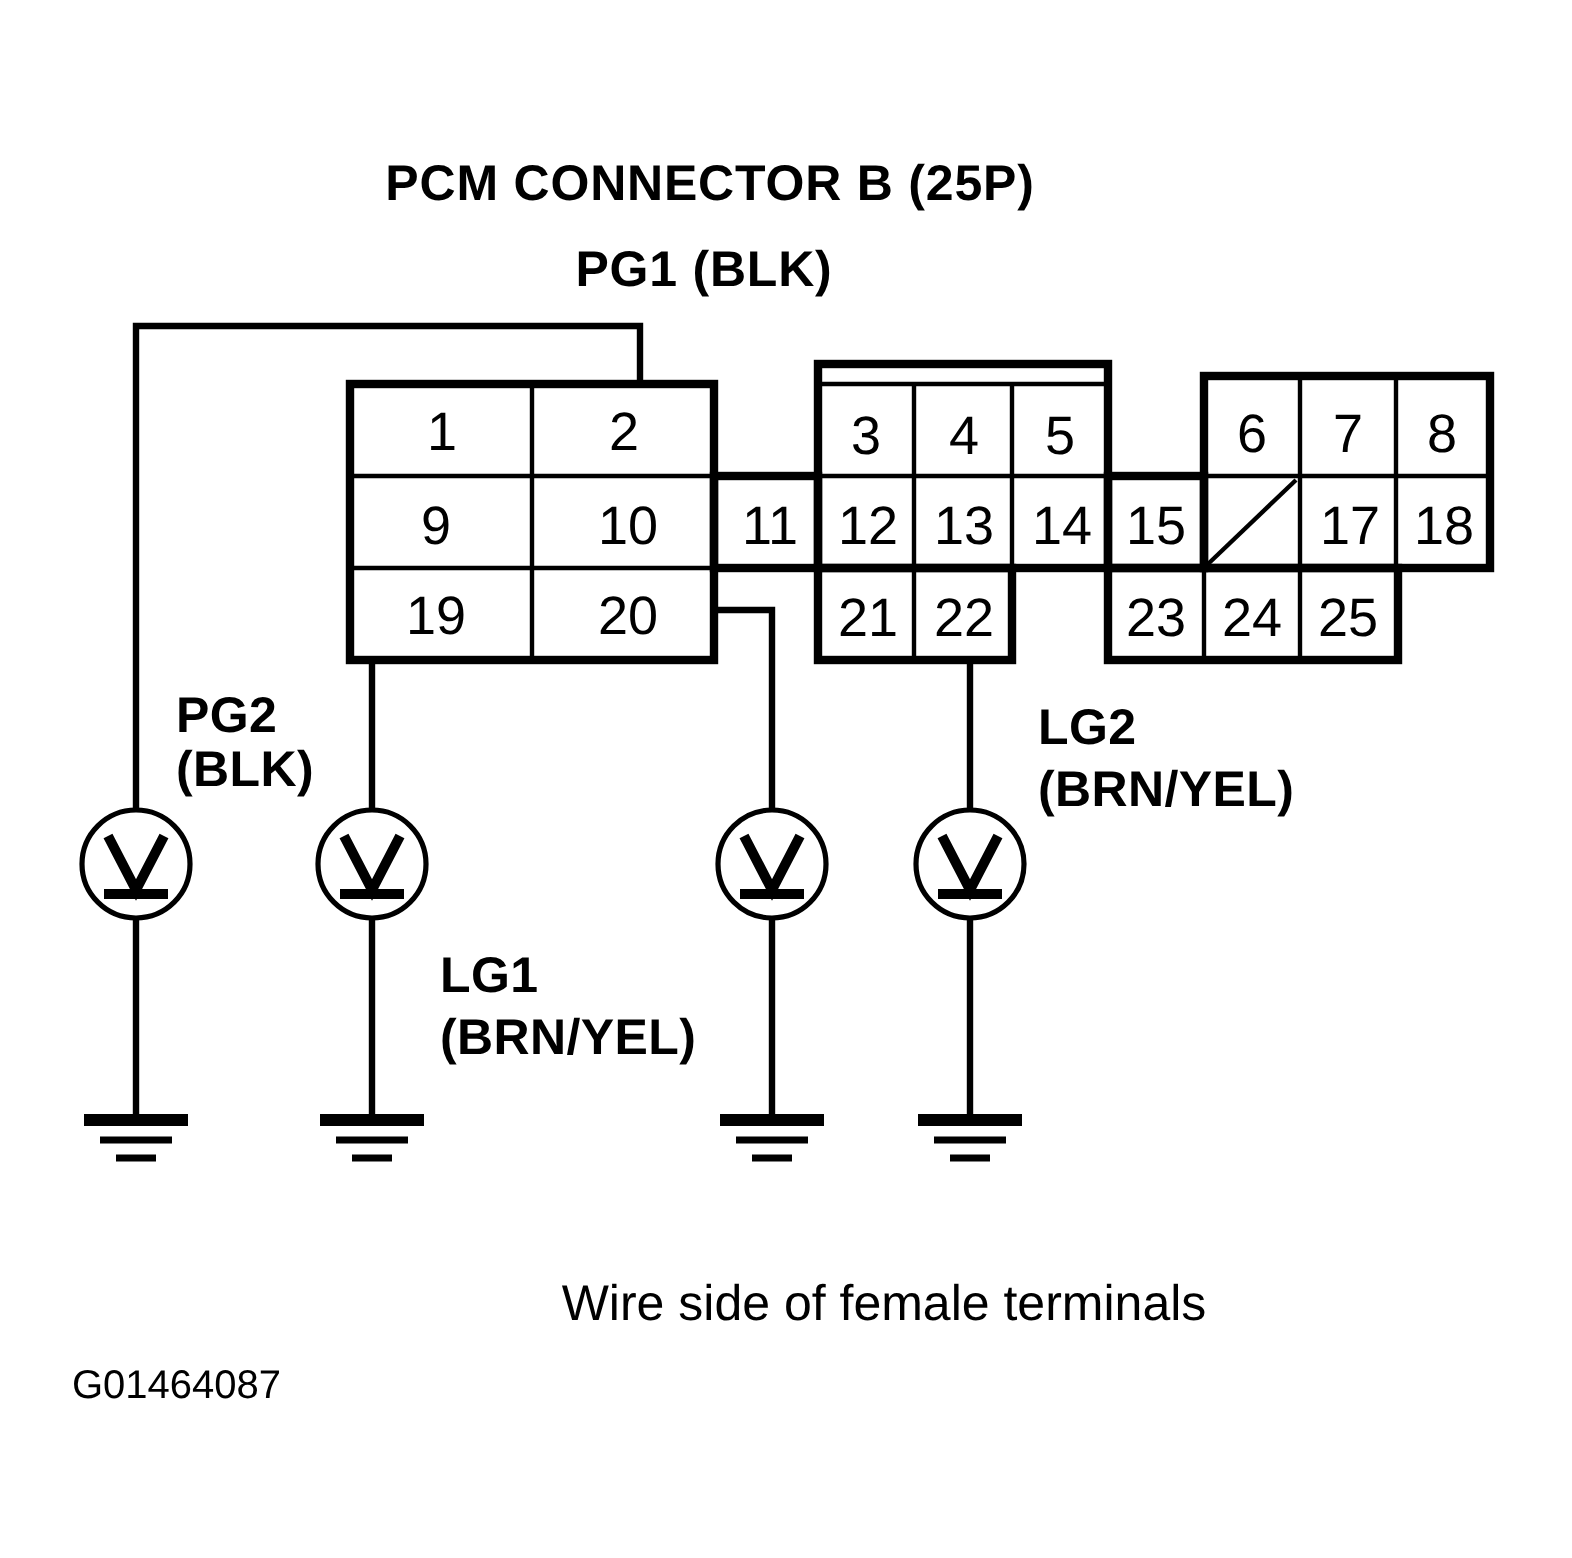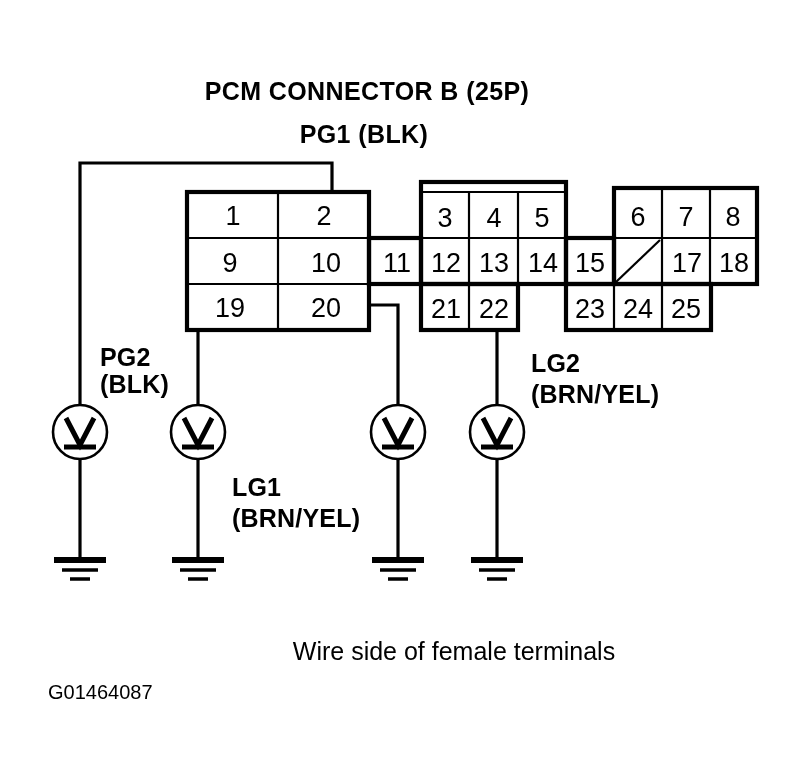--- a/index.html
+++ b/index.html
@@ -12,21 +12,21 @@
     width: 786px;
     height: 779px;
     font-family: "Liberation Sans", sans-serif;
     color: #000000;
     overflow: hidden;
     position: relative;
   }
   #diagram-root {
     position: absolute;
     top: 0;
-    left: 12px;
+    left: 0;
     width: 725px;
     height: 779px;
   }
   svg#wiring-svg {
     display: block;
     width: 786px;
     height: 779px;
   }
   .heading-text {
     font-family: "Liberation Sans", sans-serif;

